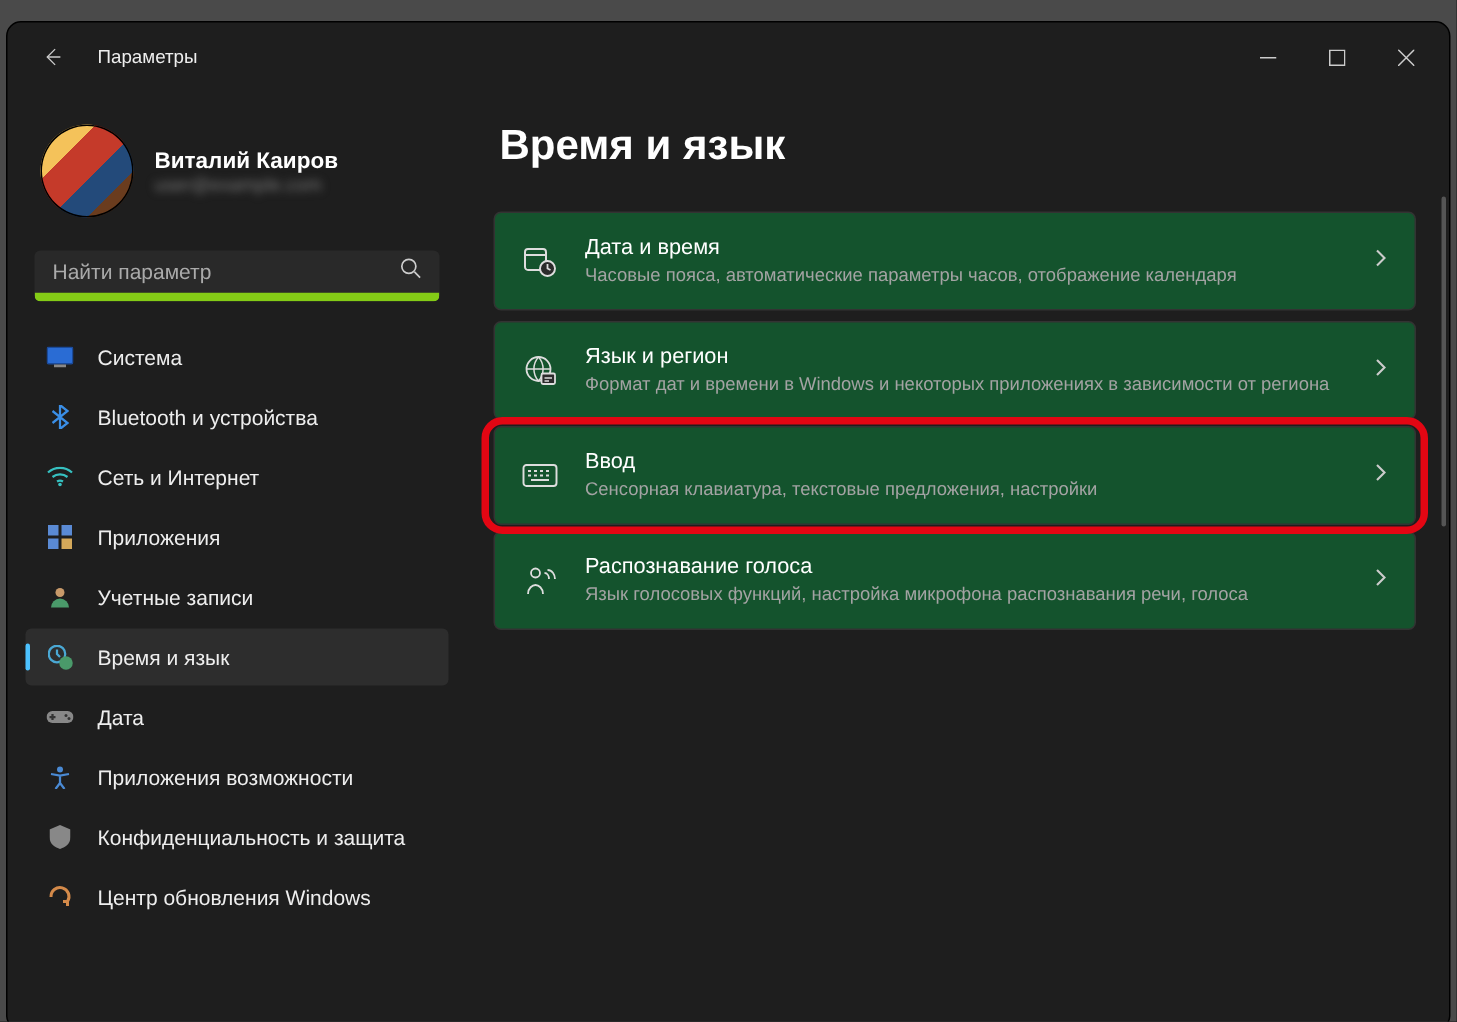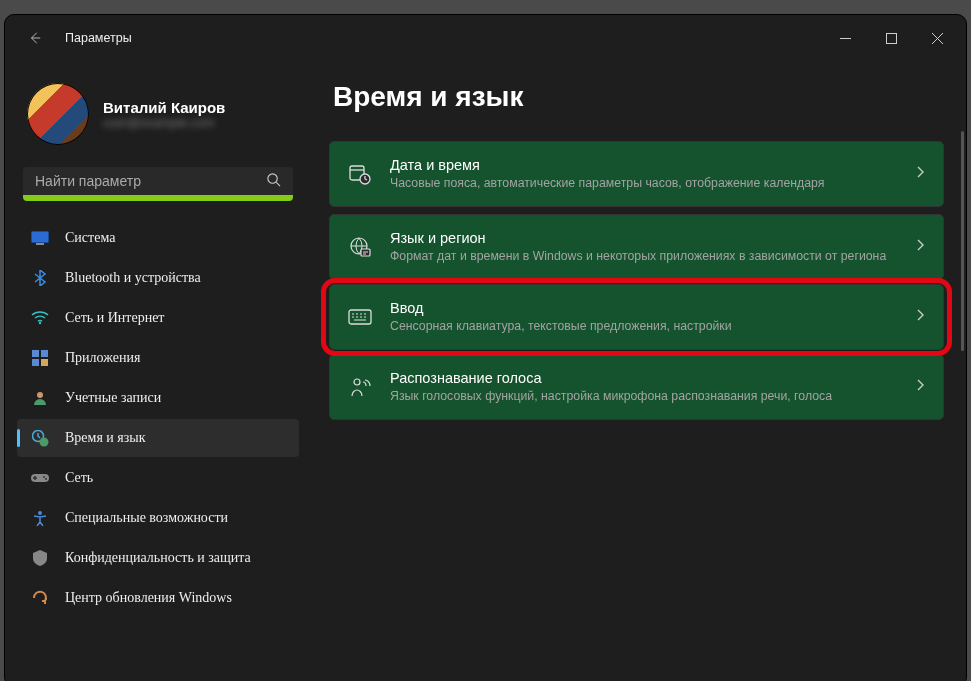--- a/index.html
+++ b/index.html
@@ -93,21 +93,21 @@
     padding: 0 12px;
     border-bottom: 6px solid #84cc16;
   }
   .search input {
     flex: 1; background: transparent; border: none;
     color: #ccc; font-size: 14px; outline: none;
   }
   .search input::placeholder { color: #aaa; }
   .search .icon { color: #ccc; }
   
-  .nav { display: flex; flex-direction: column; gap: 2px; margin-top: 4px; font-family: Liberation Serif, serif;}
+  .nav { display: flex; flex-direction: column; gap: 2px; margin-top: 4px;}
   .nav-item {
     height: 38px;
     display: flex; align-items: center;
     gap: 16px;
     padding: 0 10px 0 14px;
     color: #eee;
     font-size: 14px;
     border-radius: 4px;
     cursor: pointer;
     position: relative;
@@ -284,30 +284,30 @@
         </div>
         <div class="nav-item">
           <span class="nav-icon">
               <svg width="18" height="12" viewBox="0 0 18 12">
                 <rect x="0" y="2" width="18" height="8" rx="4" fill="#888"></rect>
                 <circle cx="13" cy="5" r="1" fill="#333"></circle>
                 <circle cx="15" cy="7" r="1" fill="#333"></circle>
                 <path d="M4 4v4M2 6h4" stroke="#333" stroke-width="1.5"></path>
               </svg>
             </span>
-          <span>Сеть</span>
+          <span>Дата</span>
         </div>
         <div class="nav-item">
           <span class="nav-icon">
               <svg width="16" height="16" viewBox="0 0 16 16">
                 <circle cx="8" cy="3" r="2" fill="#4a8ad4"></circle>
                 <path d="M2 6l6 1 6-1M8 7v5l-3 4M8 12l3 4" stroke="#4a8ad4" stroke-width="1.5" fill="none"></path>
               </svg>
             </span>
-          <span>Специальные возможности</span>
+          <span>Приложения возможности</span>
         </div>
         <div class="nav-item">
           <span class="nav-icon">
               <svg width="14" height="16" viewBox="0 0 14 16">
                 <path d="M7 0l7 3v5c0 5-4 7-7 8-3-1-7-3-7-8V3z" fill="#888"></path>
               </svg>
             </span>
           <span>Конфиденциальность и защита</span>
         </div>
         <div class="nav-item">

